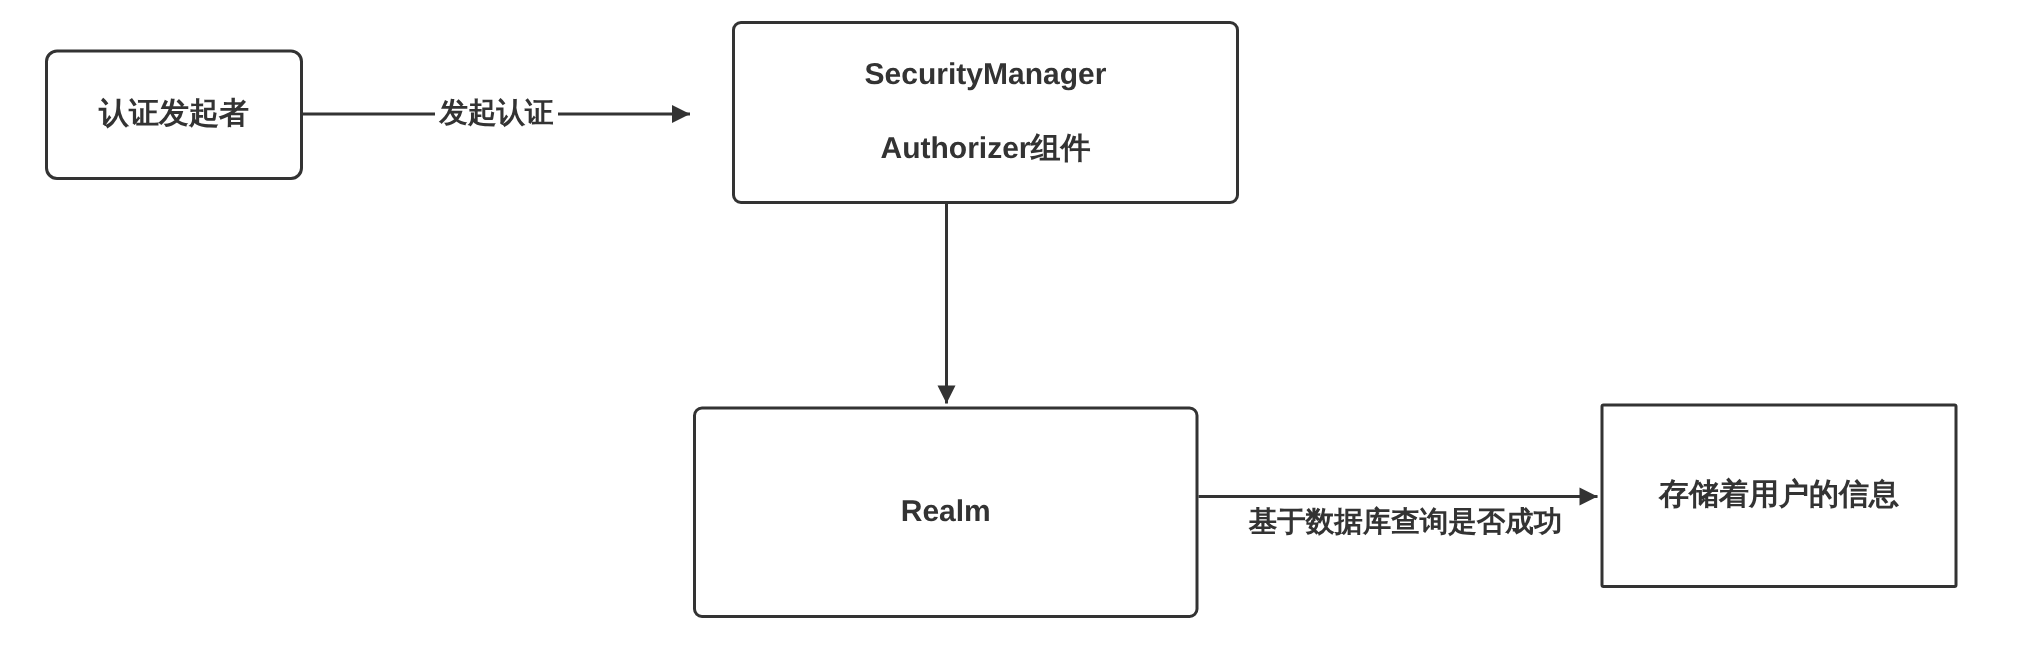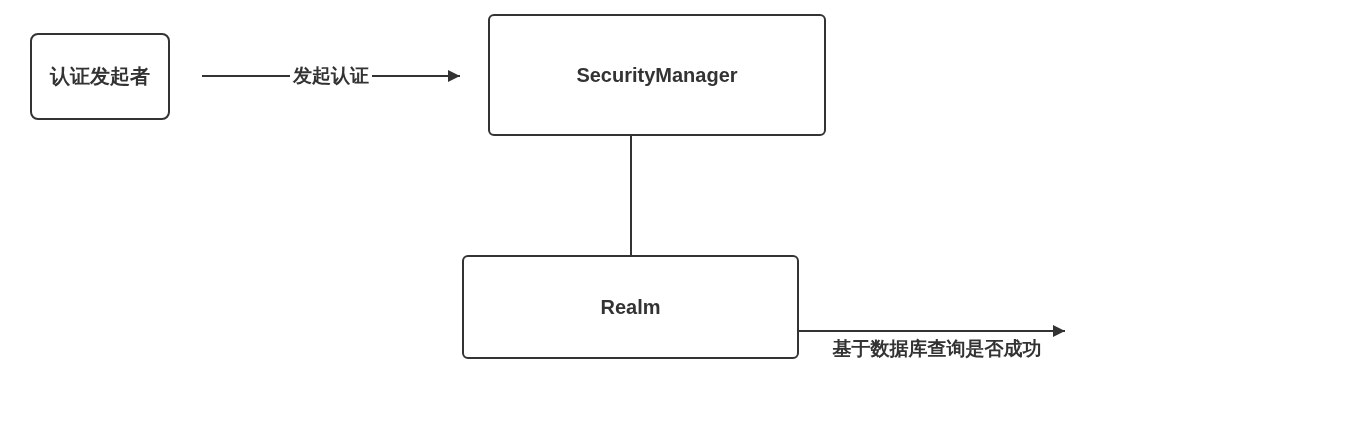--- a/index.html
+++ b/index.html
@@ -42,23 +42,23 @@
     color: var(--text);
     font-weight: bold;
     font-size: 20px;
     display: flex;
     flex-direction: column;
     align-items: center;
     justify-content: center;
     text-align: center;
     line-height: 25px;
   }
-  .node-initiator { left: 30px;   top: 33px;  width: 140px; height: 87px;  border-radius: 8px; }
+  .node-initiator { left: 30px;   top: 33px;  width: 172px; height: 87px;  border-radius: 8px; }
   .node-security  { left: 488px;  top: 14px;  width: 338px; height: 122px; border-radius: 6px; gap: 24px; }
-  .node-realm     { left: 462px;  top: 255px; width: 337px; height: 104px; border-radius: 6px; }
+  .node-realm     { left: 462px;  top: 271px; width: 337px; height: 141px; border-radius: 6px; }
   .node-store     { left: 1067px; top: 269px; width: 238px; height: 123px; border-radius: 2px; }
   .edge-label {
     position: absolute;
     z-index: 3;
     transform: translate(-50%, -50%);
     background: var(--canvas-background);
     color: var(--text);
     font-weight: bold;
     font-size: 19px;
     line-height: 24px;
@@ -84,25 +84,29 @@
     <line class="edge-line" x1="631" y1="136" x2="631" y2="269" marker-end="url(#arrow)"></line>
     <line class="edge-line" x1="799" y1="331" x2="1065" y2="331" marker-end="url(#arrow)"></line>
   </svg>
 
   <div class="node node-initiator">
     <span>认证发起者</span>
   </div>
 
   <div class="node node-security">
     <span>SecurityManager</span>
+    <span>Authorizer组件</span>
   </div>
 
   <div class="node node-realm">
     <span>Realm</span>
   </div>
 
+  <div class="node node-store">
+    <span>存储着用户的信息</span>
+  </div>
 
   <div class="edge-label label-initiate">发起认证</div>
 
 
   <div class="edge-label label-dbquery">基于数据库查询是否成功</div>
 
 </div>
 
 </body></html>

